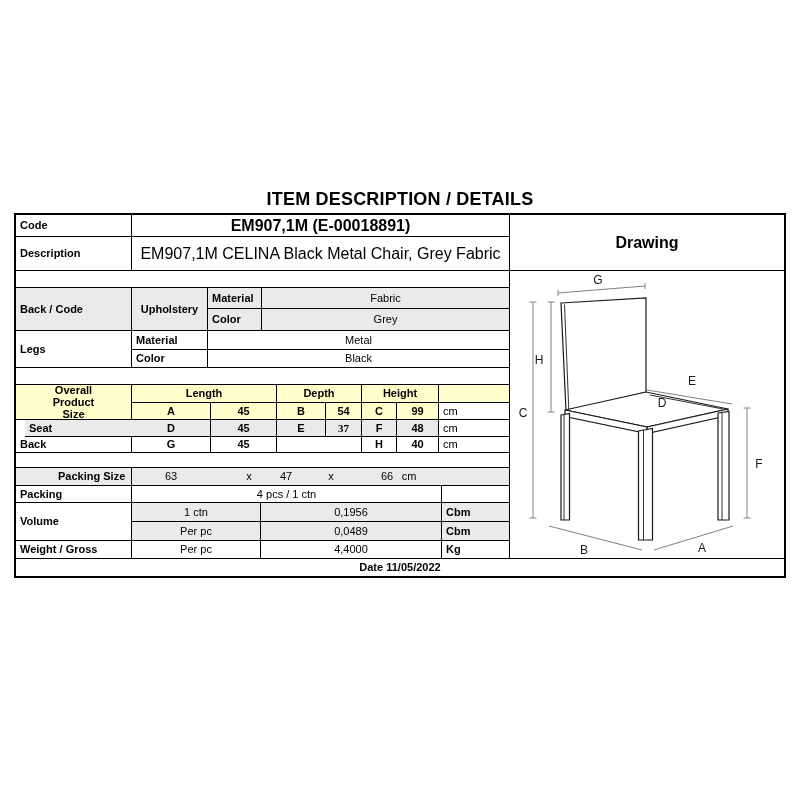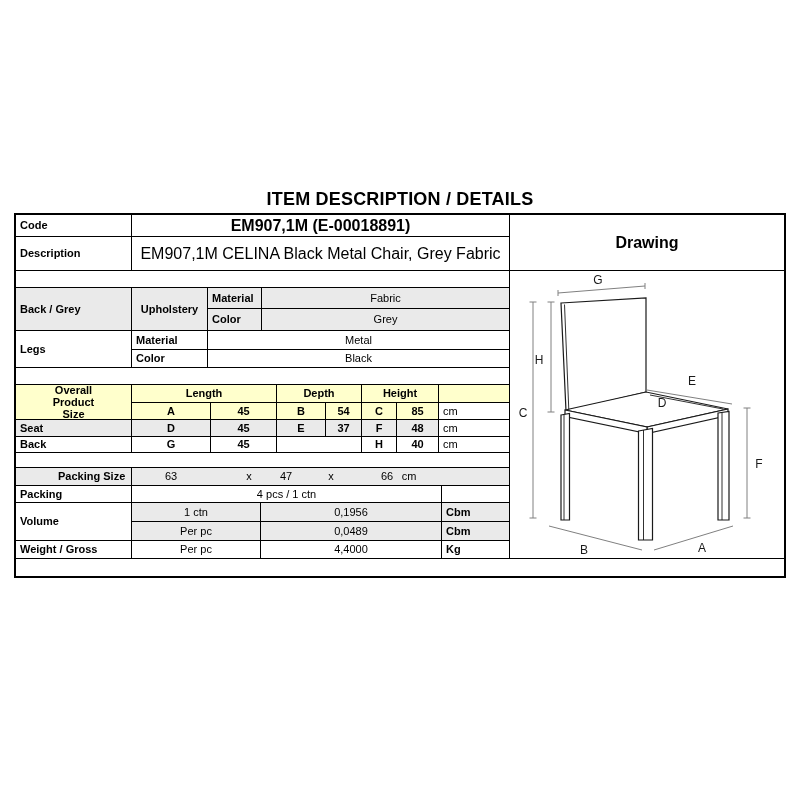--- a/index.html
+++ b/index.html
@@ -45,21 +45,21 @@
     <div class="cl b lft" style="left:0;top:0;width:116px;height:22px;">Code</div>
     <div class="cl b ctr fs12" style="left:116px;top:0;width:378px;height:22px;">EM907,1M (E-00018891)</div>
 
     <div class="cl b ctr ne fs12" style="left:494px;top:0;width:274px;height:56px;">Drawing</div>
 
     <div class="cl b lft" style="left:0;top:22px;width:116px;height:34px;">Description</div>
     <div class="cl ctr fs12" style="left:116px;top:22px;width:378px;height:34px;">EM907,1M CELINA Black Metal Chair, Grey Fabric</div>
 
     <div class="cl" style="left:0;top:56px;width:494px;height:17px;"></div>
 
-    <div class="cl b lft gy" style="left:0;top:73px;width:116px;height:43px;">Back / Grey</div>
+    <div class="cl b lft gy" style="left:0;top:73px;width:116px;height:43px;">Back / Code</div>
     <div class="cl b ctr gy" style="left:116px;top:73px;width:76px;height:43px;">Upholstery</div>
     <div class="cl b lft gy" style="left:192px;top:73px;width:54px;height:21px;">Material</div>
     <div class="cl ctr gy" style="left:246px;top:73px;width:248px;height:21px;">Fabric</div>
     <div class="cl b lft gy" style="left:192px;top:94px;width:54px;height:22px;">Color</div>
     <div class="cl ctr gy" style="left:246px;top:94px;width:248px;height:22px;">Grey</div>
 
     <div class="cl b lft" style="left:0;top:116px;width:116px;height:37px;">Legs</div>
     <div class="cl b lft" style="left:116px;top:116px;width:76px;height:19px;">Material</div>
     <div class="cl ctr" style="left:192px;top:116px;width:302px;height:19px;">Metal</div>
     <div class="cl b lft" style="left:116px;top:135px;width:76px;height:18px;">Color</div>
@@ -71,28 +71,28 @@
     <div class="cl b ctr yl" style="left:116px;top:170px;width:145px;height:18px;">Length</div>
     <div class="cl b ctr yl" style="left:261px;top:170px;width:85px;height:18px;">Depth</div>
     <div class="cl b ctr yl" style="left:346px;top:170px;width:77px;height:18px;">Height</div>
     <div class="cl yl" style="left:423px;top:170px;width:71px;height:18px;"></div>
 
     <div class="cl b ctr yl" style="left:116px;top:188px;width:79px;height:17px;">A</div>
     <div class="cl b ctr yl" style="left:195px;top:188px;width:66px;height:17px;">45</div>
     <div class="cl b ctr yl" style="left:261px;top:188px;width:49px;height:17px;">B</div>
     <div class="cl b ctr yl" style="left:310px;top:188px;width:36px;height:17px;">54</div>
     <div class="cl b ctr yl" style="left:346px;top:188px;width:35px;height:17px;">C</div>
-    <div class="cl b ctr yl" style="left:381px;top:188px;width:42px;height:17px;">85</div>
+    <div class="cl b ctr yl" style="left:381px;top:188px;width:42px;height:17px;">99</div>
     <div class="cl lft" style="left:423px;top:188px;width:71px;height:17px;">cm</div>
 
-    <div class="cl b lft gy" style="left:0;top:205px;width:116px;height:17px;">Seat</div>
+    <div class="cl b lft gy" style="left:9px;top:205px;width:116px;height:17px;">Seat</div>
     <div class="cl b ctr gy" style="left:116px;top:205px;width:79px;height:17px;">D</div>
     <div class="cl b ctr gy" style="left:195px;top:205px;width:66px;height:17px;">45</div>
     <div class="cl b ctr gy" style="left:261px;top:205px;width:49px;height:17px;">E</div>
-    <div class="cl b ctr gy" style="left:310px;top:205px;width:36px;height:17px;">37</div>
+    <div class="cl b ctr gy" style="left:310px;top:205px;width:36px;height:17px;font-family:Liberation Serif, serif;">37</div>
     <div class="cl b ctr gy" style="left:346px;top:205px;width:35px;height:17px;">F</div>
     <div class="cl b ctr gy" style="left:381px;top:205px;width:42px;height:17px;">48</div>
     <div class="cl lft" style="left:423px;top:205px;width:71px;height:17px;">cm</div>
 
     <div class="cl b lft" style="left:0;top:222px;width:116px;height:16px;">Back</div>
     <div class="cl b ctr" style="left:116px;top:222px;width:79px;height:16px;">G</div>
     <div class="cl b ctr" style="left:195px;top:222px;width:66px;height:16px;">45</div>
     <div class="cl" style="left:261px;top:222px;width:85px;height:16px;"></div>
     <div class="cl b ctr" style="left:346px;top:222px;width:35px;height:16px;">H</div>
     <div class="cl b ctr" style="left:381px;top:222px;width:42px;height:16px;">40</div>
@@ -120,20 +120,21 @@
     <div class="cl b lft gy" style="left:426px;top:288px;width:68px;height:19px;">Cbm</div>
     <div class="cl ctr gy" style="left:116px;top:307px;width:129px;height:19px;">Per pc</div>
     <div class="cl ctr gy" style="left:245px;top:307px;width:181px;height:19px;">0,0489</div>
     <div class="cl b lft gy" style="left:426px;top:307px;width:68px;height:19px;">Cbm</div>
 
     <div class="cl b lft" style="left:0;top:326px;width:116px;height:18px;">Weight / Gross</div>
     <div class="cl ctr" style="left:116px;top:326px;width:129px;height:18px;">Per pc</div>
     <div class="cl ctr" style="left:245px;top:326px;width:181px;height:18px;">4,4000</div>
     <div class="cl b lft" style="left:426px;top:326px;width:68px;height:18px;">Kg</div>
 
+    <div class="cl b ctr ne nb" style="left:0;top:344px;width:768px;height:17px;">Date 11/05/2022</div>
 
     <div class="cl ne" style="left:494px;top:56px;width:274px;height:288px;padding:0;">
       <svg width="274" height="288" viewBox="0 0 274 288">
 
         <g stroke="#808080" stroke-width="1" fill="none">
           <path d="M48 22 L135 15"></path>
           <path d="M48 19 L48 25"></path>
             <path d="M135 12 L135 18"></path>
           <path d="M41 31 L41 141"></path>
           <path d="M37.5 31 L44.5 31"></path>

